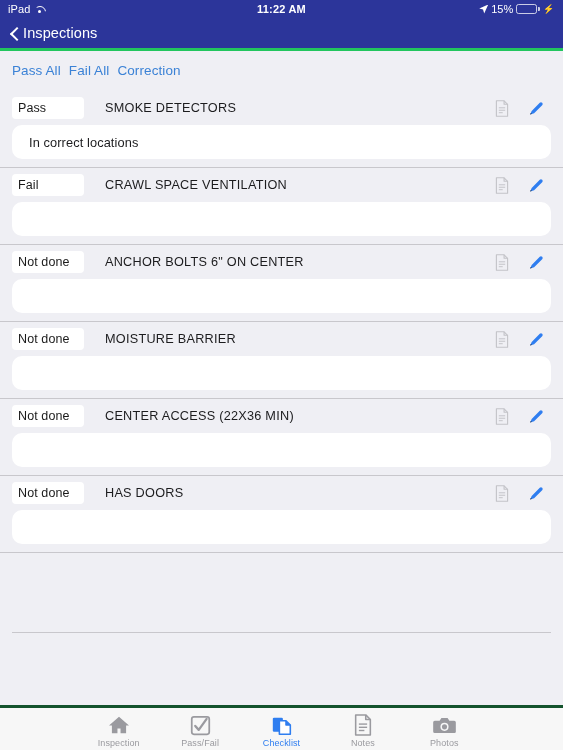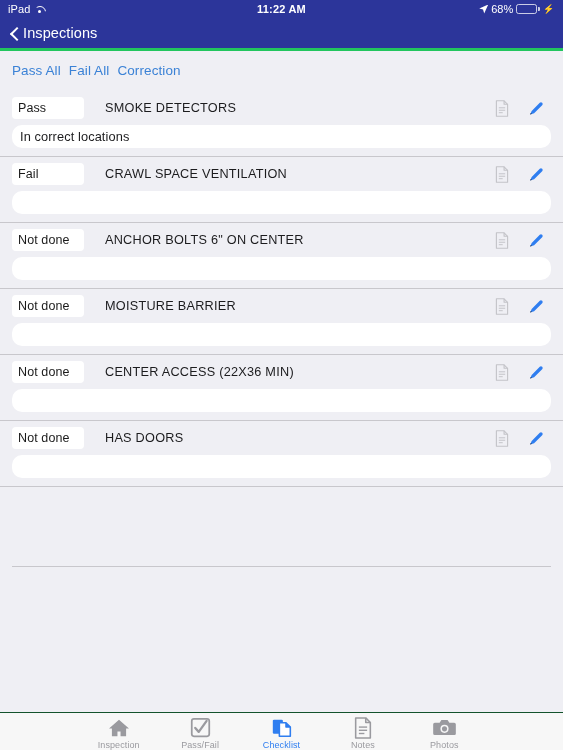--- a/index.html
+++ b/index.html
@@ -229,43 +229,43 @@
     gap: 19px;
     margin-right: 6px;
   }
   .icon-btn {
     cursor: pointer;
     display: flex;
     align-items: center;
     justify-content: center;
   }
   .note-input {
-    height: 23px;
+    height: 34px;
     background: #ffffff;
     border: none;
     border-radius: 10px;
     width: 100%;
     font-family: "Liberation Sans", sans-serif;
     font-size: 12.8px;
     color: #1c1c1e;
-    padding: 0 8px;
+    padding: 0 17px;
     outline: none;
     letter-spacing: .1px;
   }
   .empty-row {
     height: 80px;
     border-bottom: 1px solid #c8c7cc;
     margin: 0 12px;
   }
 
   
   .tab-bar {
-    height: 38px;
+    height: 45px;
     background: #f7f7f7;
-    border-top: 1px solid #14532d;
+    border-top: 3px solid #14532d;
     display: flex;
     align-items: stretch;
     flex: none;
     padding-left: 78px;
     padding-right: 78px;
   }
   .tab {
     flex: 1;
     display: flex;
     flex-direction: column;
@@ -294,21 +294,21 @@
 <div class="device">
 
   <div class="status-bar">
     <div class="sb-left">
       <span class="sb-device">iPad</span>
       <span class="wifi-icon"></span>
     </div>
     <div class="sb-center">11:22 AM</div>
     <div class="sb-right">
       <span class="loc-arrow"></span>
-      <span>68%</span>
+      <span>15%</span>
       <span class="battery">
         <span class="batt-body"><span class="batt-fill"></span></span>
         <span class="batt-cap"></span>
       </span>
       <span class="bolt">⚡</span>
     </div>
   </div>
 
   <div class="nav-bar">
     <div class="back-btn">

